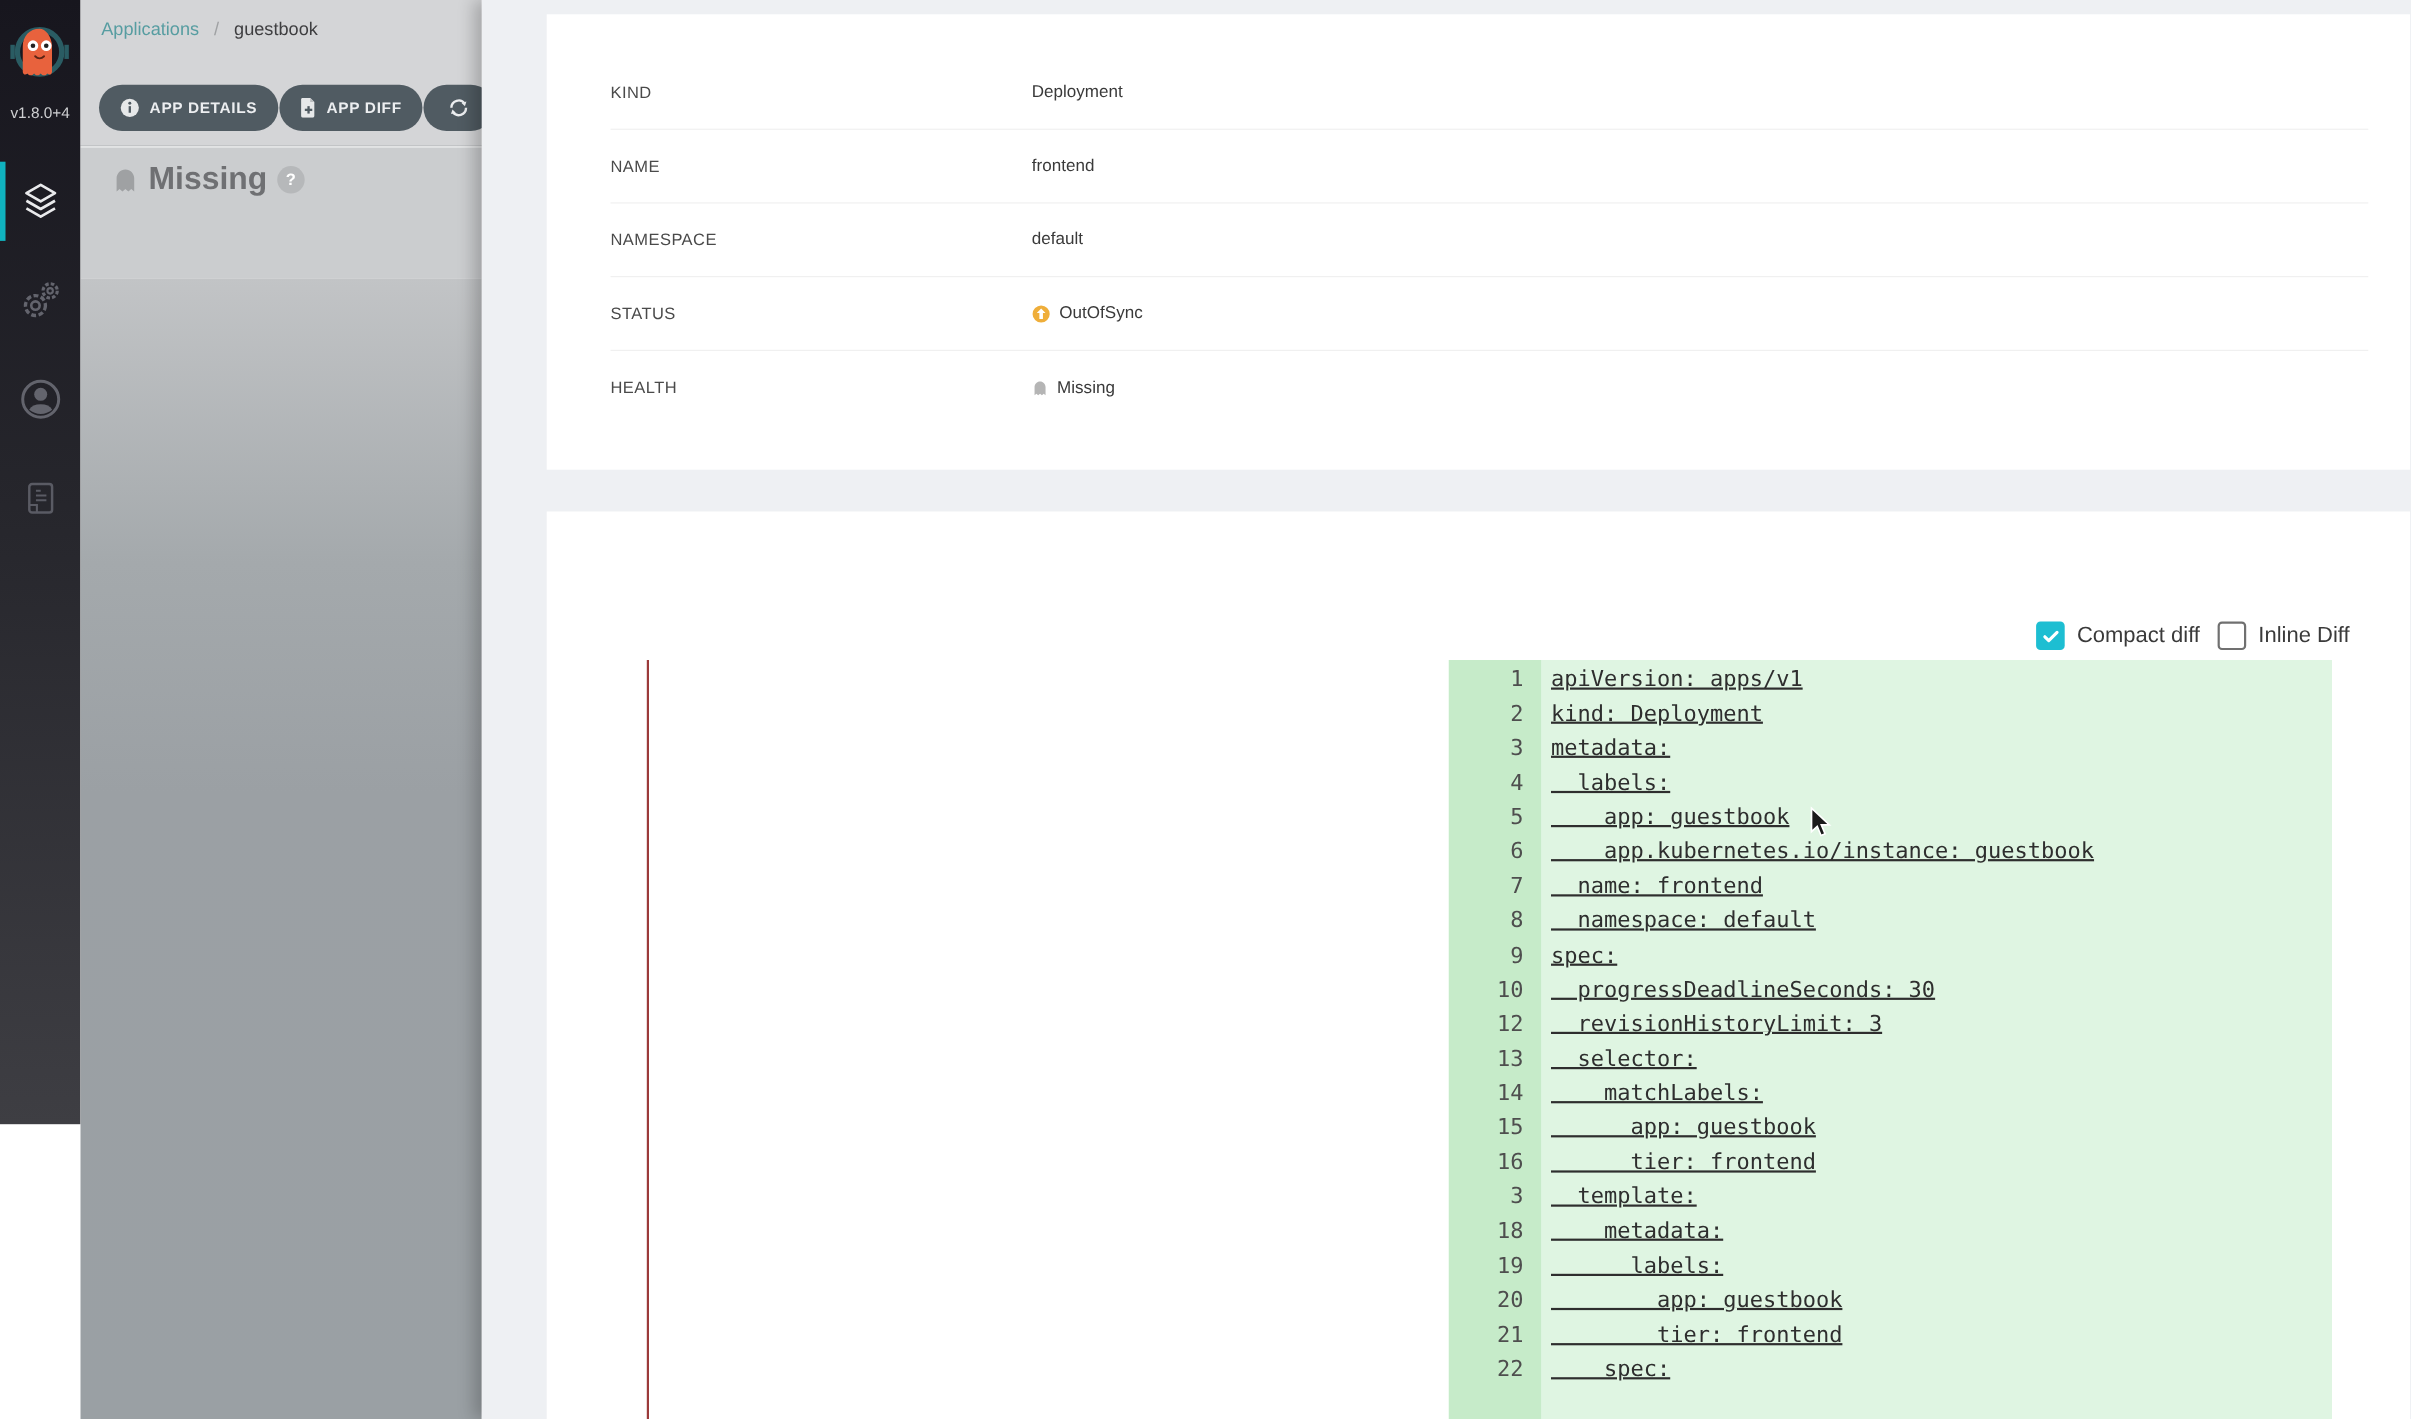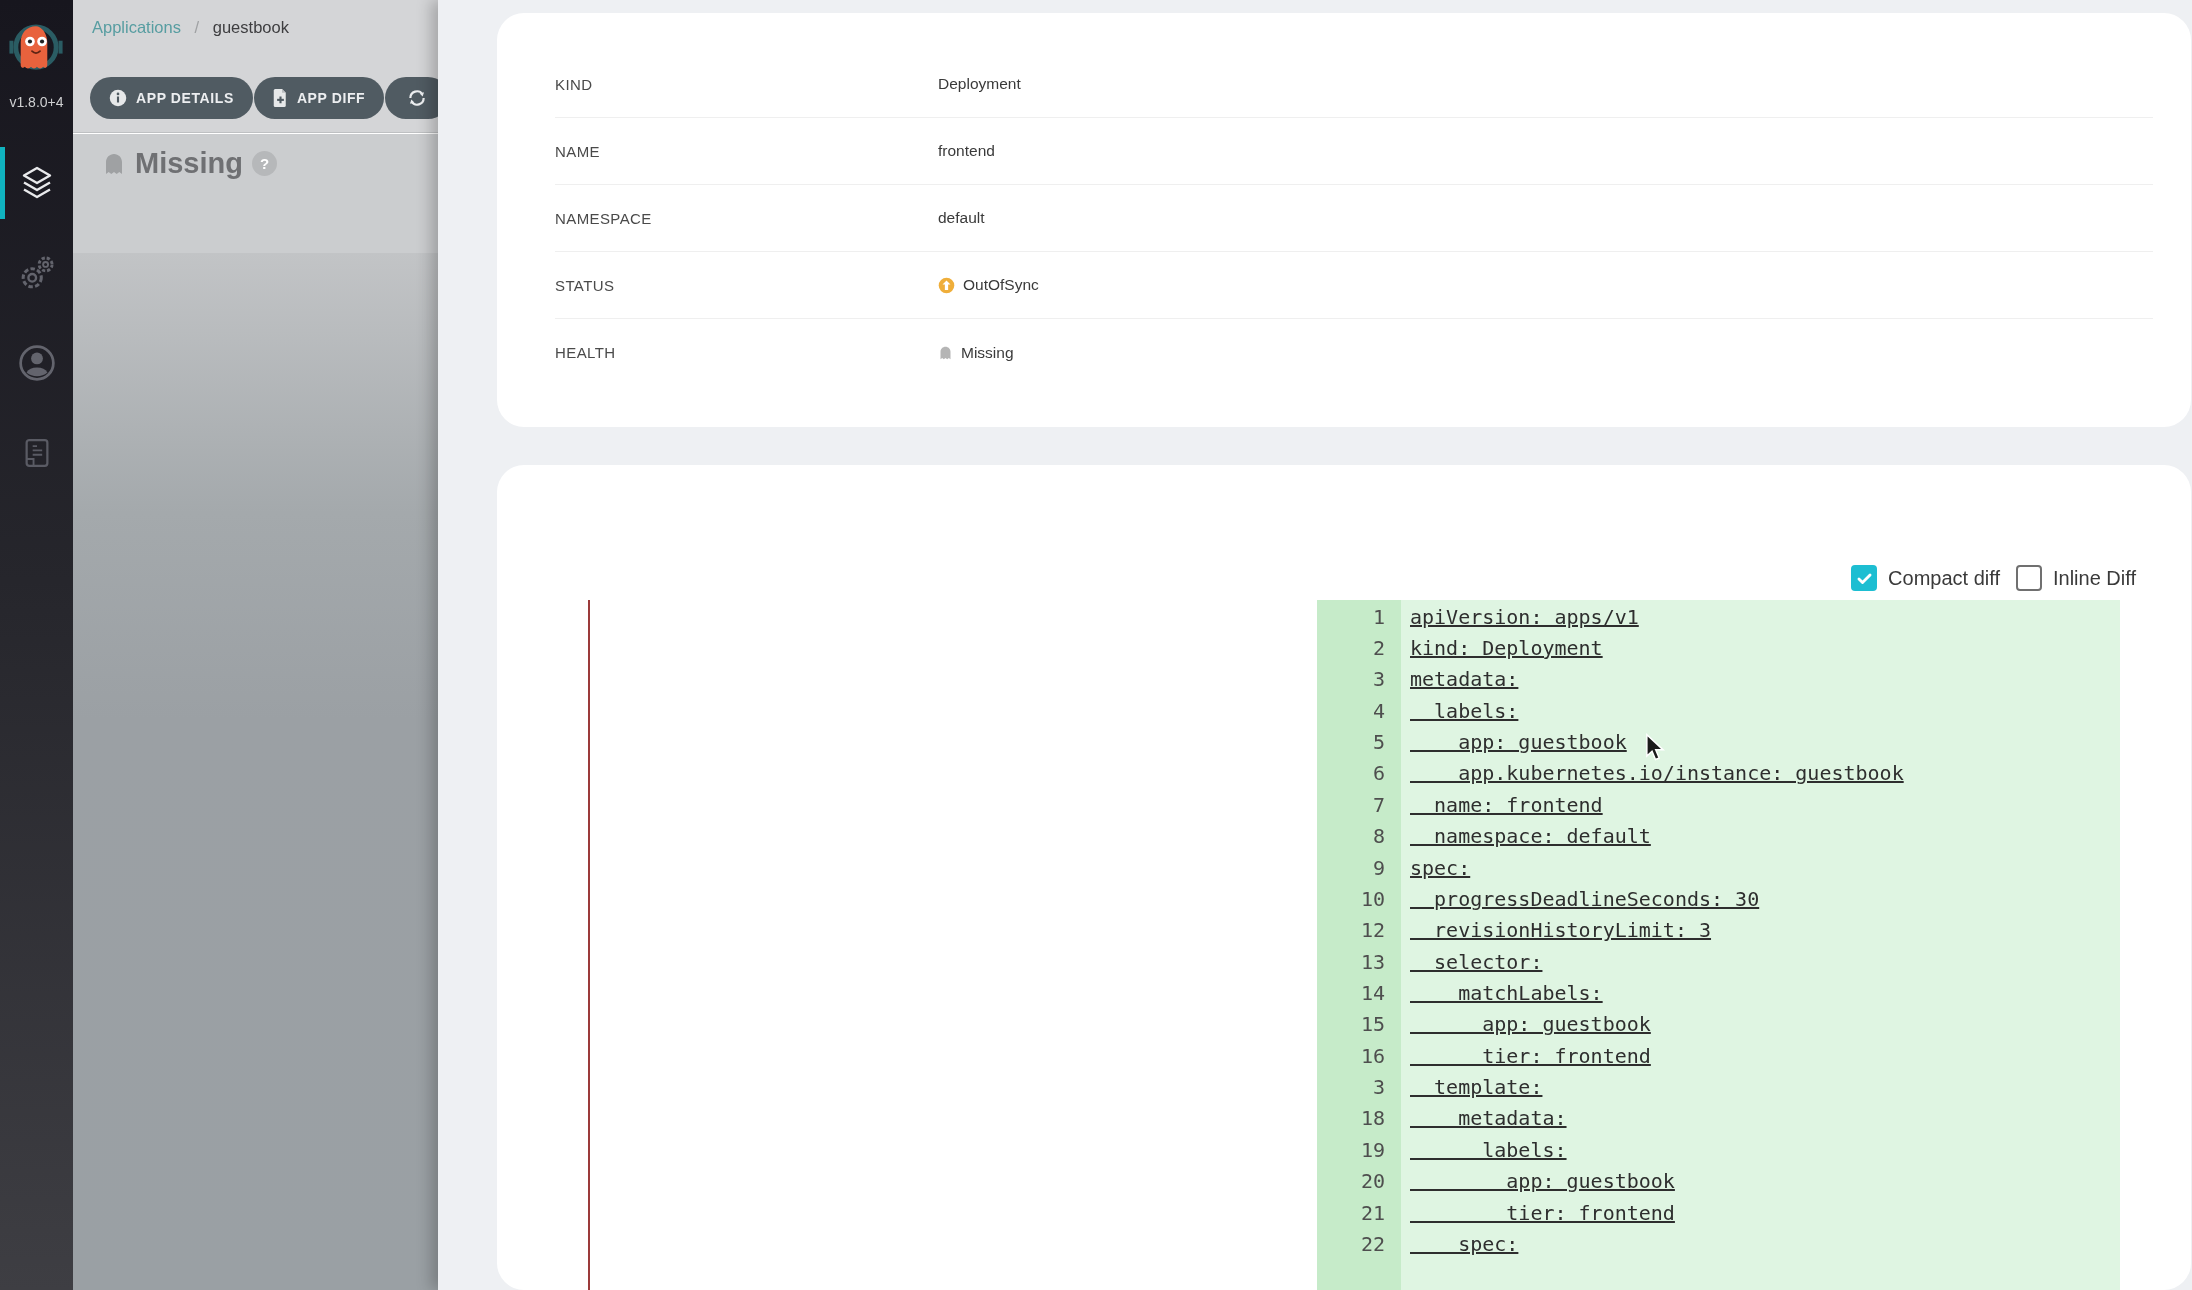--- a/index.html
+++ b/index.html
@@ -1,20 +1,20 @@
 <!DOCTYPE html>
 <html><head>
 <meta charset="utf-8">
 <style>
   * { margin:0; padding:0; box-sizing:border-box; }
   html,body { width:2192px; height:1290px; overflow:hidden; background:#fff;
               font-family:"Liberation Sans", sans-serif; }
 
   
-  #sidebar { position:absolute; left:0; top:0; width:73px; height:1290px;
+  #sidebar { position:absolute; left:0; top:0; width:73px; height:1022px;
              background:linear-gradient(180deg,#17161e 0%,#26262c 45%,#3e3e43 100%); z-index:5; }
   #logo { position:absolute; left:7px; top:8px; width:58px; height:88px; }
   #version { position:absolute; left:0; top:94px; width:73px; text-align:center;
              color:#cfd0d2; font-size:14px; }
   #nav { position:absolute; left:0; top:147px; width:73px; }
   .nav-item { position:relative; width:73px; height:72px; margin-bottom:18px;
               display:flex; align-items:center; justify-content:center; cursor:pointer; }
   .nav-item.active::before { content:''; position:absolute; left:0; top:0; width:5px; height:72px;
               background:#10b3bf; }
   .nav-icon { display:flex; }
@@ -36,21 +36,21 @@
   #missing-head { position:absolute; left:29px; top:13px; display:flex; align-items:center; gap:9px; }
   #missing-label { font-size:29px; font-weight:700; color:#6f7073; }
   #q-badge { width:25px; height:25px; border-radius:50%; background:#b6b8ba; color:#fff;
              font-size:15px; font-weight:bold; display:flex; align-items:center; justify-content:center; }
   #band-content { position:absolute; left:0; top:253px; width:100%; height:1037px;
                   background:linear-gradient(180deg,#c2c4c6 0%,#a4a9ac 25%,#9ba0a4 45%,#9aa0a4 100%); }
 
   
   #panel { position:absolute; left:438px; top:0; width:1754px; height:1290px;
            background:#eef0f3; box-shadow:-7px 0 14px rgba(0,0,0,.22); z-index:10; }
-  .card { position:absolute; left:59px; width:1694px; background:#fff;border-radius:27px; }
+  .card { position:absolute; left:59px; width:1694px; background:#fff; }
   #card-summary { top:13px; height:414px; }
   #card-diff { top:465px; height:825px; }
   #close-btn { position:absolute; top:18px; right:44px; width:26px; height:26px; cursor:pointer; }
 
   
   #resource-rows { position:absolute; left:0; top:38px; right:0; }
   .res-row { height:67px; margin:0 38px 0 58px; display:flex; align-items:center;
              border-bottom:1px solid #efefef; }
   .res-row:last-child { border-bottom:none; }
   .res-label { width:383px; font-size:15px; letter-spacing:.4px; color:#4a4a4a; }

